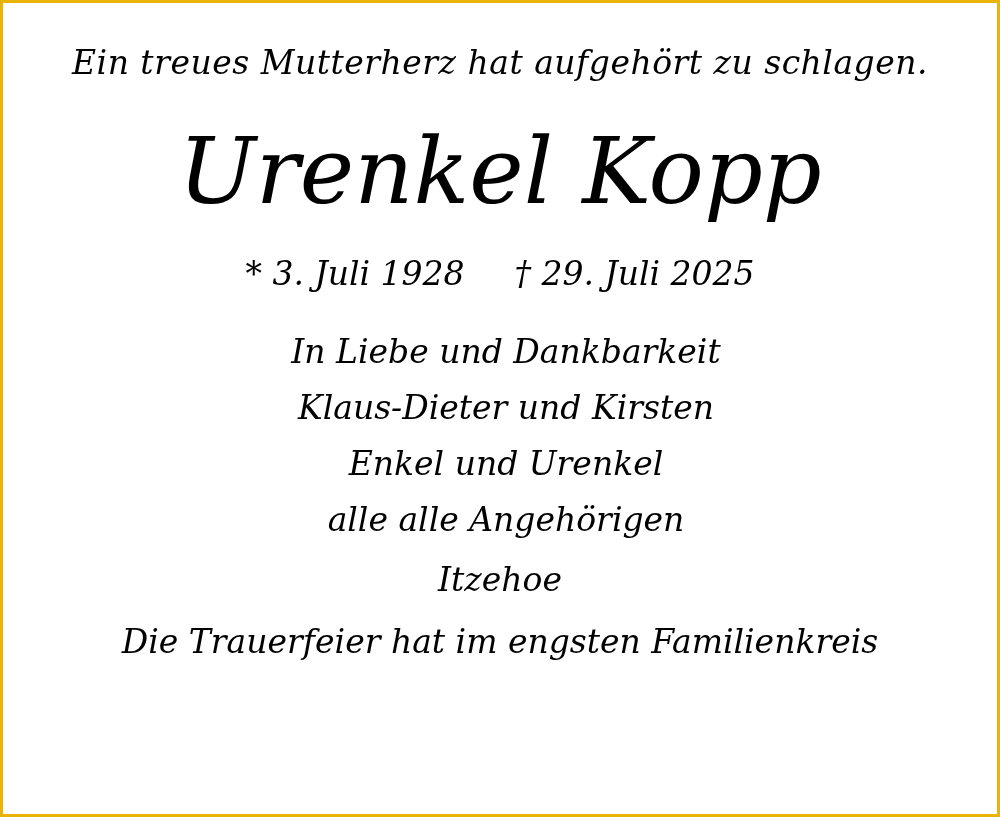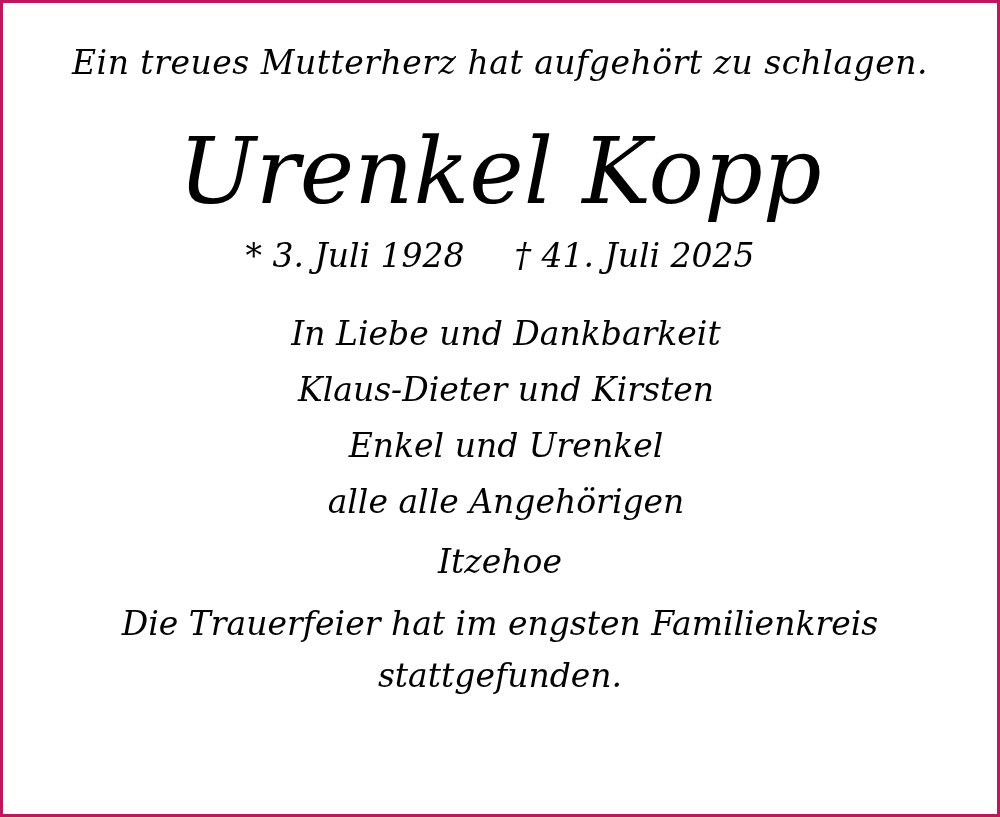--- a/index.html
+++ b/index.html
@@ -1,41 +1,41 @@
 <!DOCTYPE html>
 <html><head>
 <meta charset="utf-8">
 <style>
   * { margin: 0; padding: 0; box-sizing: border-box; }
   html, body { background: #ffffff; }
   .page {
     width: 1000px;
     height: 817px;
-    border: 3px solid #be185d;
+    border: 3px solid #eab308;
     background: #ffffff;
     overflow: hidden;
     font-family: "DejaVu Serif", serif;
     font-style: italic;
     color: #000000;
     text-align: center;
   }
   .epitaph {
     margin-top: 40px;
     font-size: 33px;
     line-height: 40px;
     letter-spacing: 0.5px;
   }
   .deceased-name {
     margin-top: 34px;
     font-size: 92px;
     line-height: 110px;
     font-weight: 400;
   }
   .dates-row {
-    margin-top: 6px;
+    margin-top: 24px;
     display: flex;
     justify-content: center;
     gap: 50px;
     font-size: 33px;
     line-height: 45px;
   }
   .family-block {
     margin-top: 28px;
     font-size: 33px;
     line-height: 56px;
@@ -56,30 +56,29 @@
 <body>
 
 <div class="page">
 
   <div class="epitaph">Ein treues Mutterherz hat aufgehört zu schlagen.</div>
 
   <div class="deceased-name">Urenkel Kopp</div>
 
   <div class="dates-row">
     <span>* 3. Juli 1928</span>
-    <span>† 41. Juli 2025</span>
+    <span>† 29. Juli 2025</span>
   </div>
 
   <div class="family-block">
     <div>In Liebe und Dankbarkeit</div>
     <div>Klaus-Dieter und Kirsten</div>
     <div>Enkel und Urenkel</div>
     <div>alle alle Angehörigen</div>
   </div>
 
   <div class="city-line">Itzehoe</div>
 
   <div class="closing-block">
     <div>Die Trauerfeier hat im engsten Familienkreis</div>
-    <div>stattgefunden.</div>
   </div>
 
 </div>
 
 </body></html>

